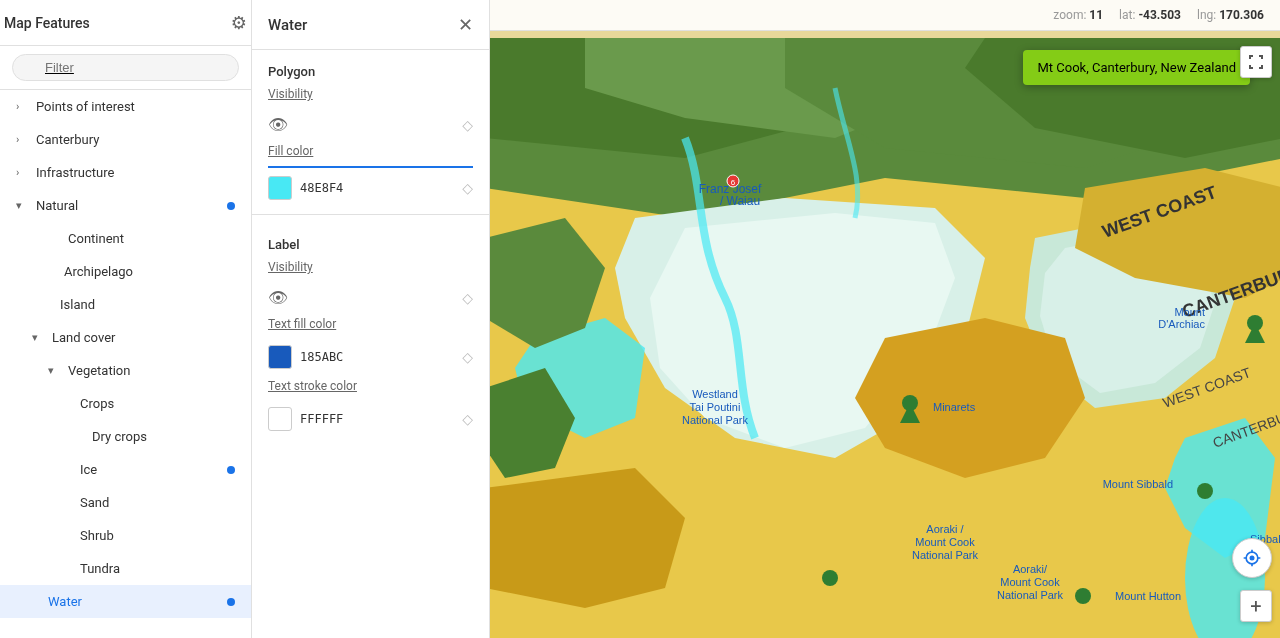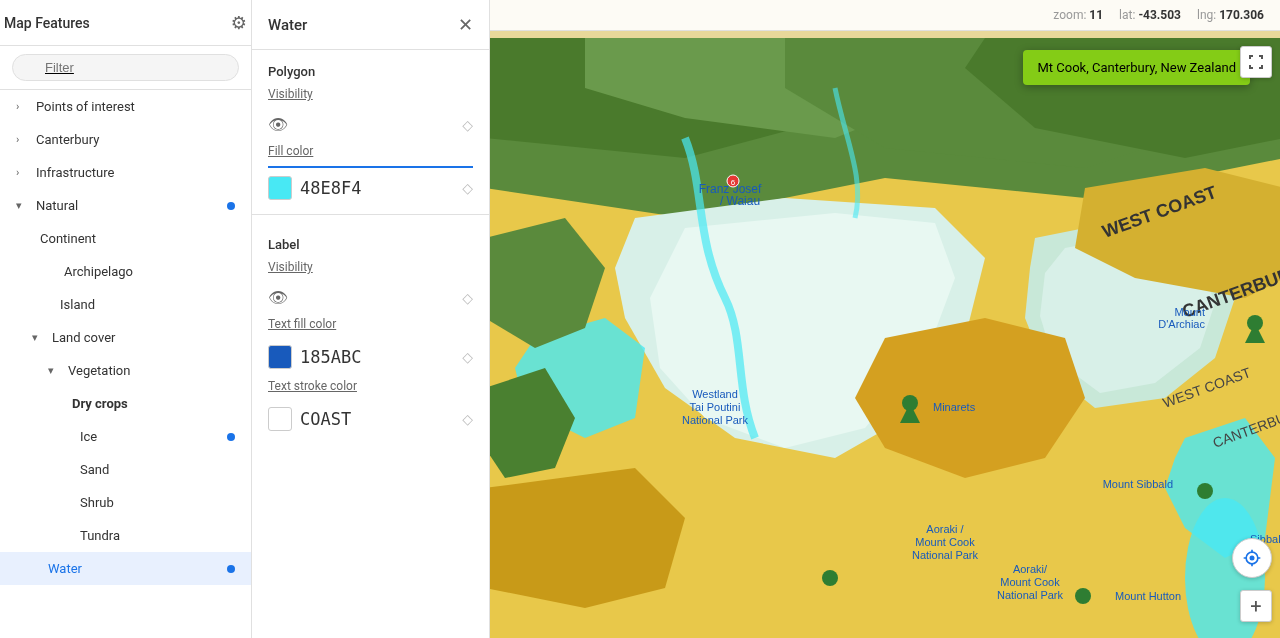--- a/index.html
+++ b/index.html
@@ -148,21 +148,21 @@
     }
     .color-swatch {
       width: 24px;
       height: 24px;
       border-radius: 3px;
       border: 1px solid #ccc;
       cursor: pointer;
       flex-shrink: 0;
     }
     .color-value {
-      font-size: 17px;
+      font-size: 12px;
       color: #333;
       font-family: monospace;
     }
     .color-left {
       display: flex;
       align-items: center;
       gap: 8px;
     }
 
     
@@ -294,41 +294,45 @@
       </div>
       <div class="nav-item" style="padding-left: 16px;">
         <span class="arrow">›</span>
         <span class="label">Infrastructure</span>
       </div>
       <div class="nav-item" style="padding-left: 16px;">
         <span class="arrow">▾</span>
         <span class="label">Natural</span>
         <span class="dot"></span>
       </div>
-      <div class="nav-item" style="padding-left: 24px;">
+      <div class="nav-item" style="padding-left: 52px;">
         <span style="width:16px;display:inline-block"></span>
         <span class="label">Continent</span>
       </div>
       <div class="nav-item" style="padding-left: 48px;">
         <span style="width:16px;display:inline-block"></span>
         <span class="label">Archipelago</span>
       </div>
       <div class="nav-item" style="padding-left: 32px; margin-left: 12px;">
         <span style="width:16px;display:inline-block"></span>
         <span class="label">Island</span>
       </div>
       <div class="nav-item" style="padding-left: 32px;">
         <span class="arrow">▾</span>
         <span class="label">Land cover</span>
       </div>
       <div class="nav-item" style="padding-left: 48px;">
         <span class="arrow">▾</span>
         <span class="label">Vegetation</span>
       </div>
-      <div class="nav-item" style="padding-left: 56px; font-weight: bold;">
+      <div class="nav-item" style="padding-left: 64px;">
+        <span style="width:16px;display:inline-block"></span>
+        <span class="label">Crops</span>
+      </div>
+      <div class="nav-item" style="padding-left: 76px;">
         <span style="width:16px;display:inline-block"></span>
         <span class="label">Dry crops</span>
       </div>
       <div class="nav-item" style="padding-left: 64px;">
         <span style="width:16px;display:inline-block"></span>
         <span class="label">Ice</span>
         <span class="dot"></span>
       </div>
       <div class="nav-item" style="padding-left: 64px;">
         <span style="width:16px;display:inline-block"></span>
@@ -389,21 +393,21 @@
       <div class="color-swatch" style="background: #185ABC;"></div>
       <span class="color-value">185ABC</span>
     </div>
     <span class="diamond-icon">◇</span>
   </div>
 
   <div class="sub-label">Text stroke color</div>
   <div class="row-item">
     <div class="color-left">
       <div class="color-swatch" style="background: #FFFFFF; border: 1px solid #ccc;"></div>
-      <span class="color-value">COAST</span>
+      <span class="color-value">FFFFFF</span>
     </div>
     <span class="diamond-icon">◇</span>
   </div>
 </div>
 
 <div class="map-area">
   <div class="map-top-bar">
     <span><span class="key">zoom:</span> <strong>11</strong></span>
     <span><span class="key">lat:</span> <strong>-43.503</strong></span>
     <span><span class="key">lng:</span> <strong>170.306</strong></span>

